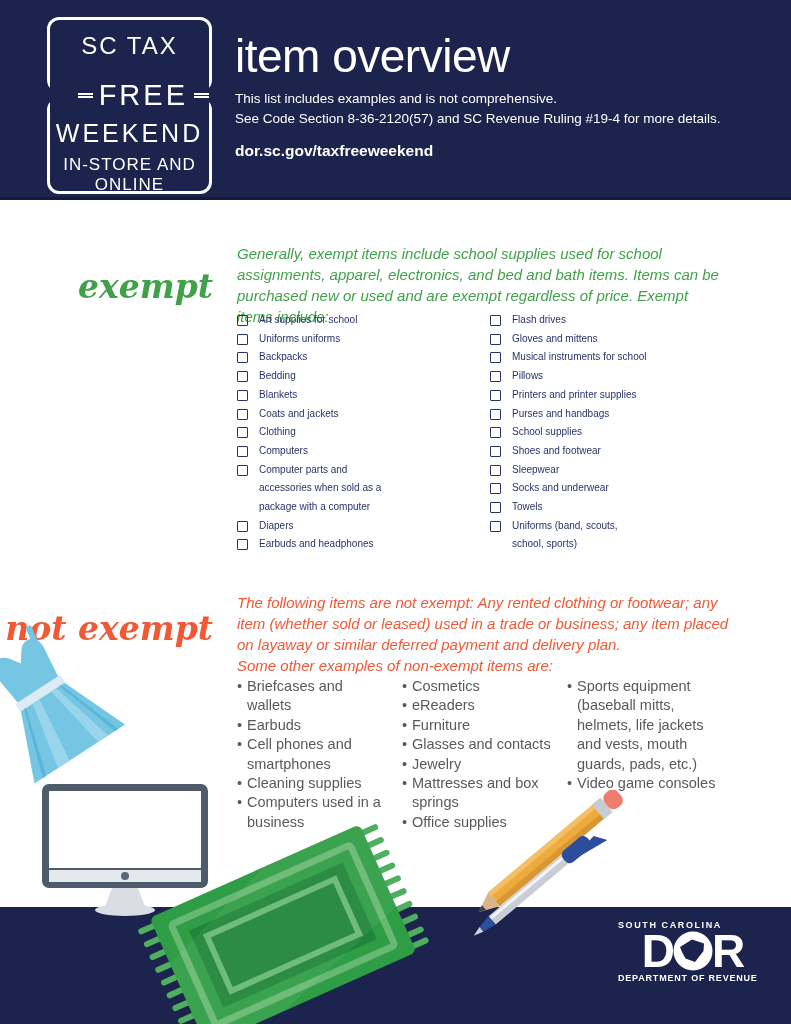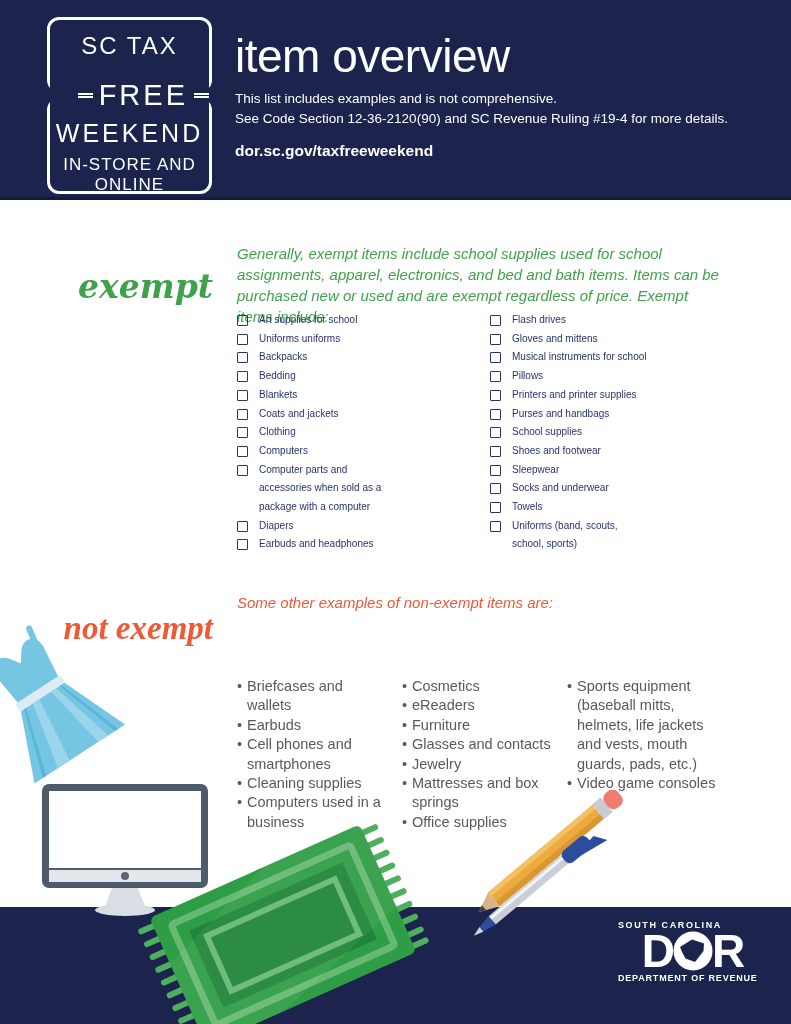--- a/index.html
+++ b/index.html
@@ -25,21 +25,21 @@
   .logo-url{margin-top:11px;text-align:center;font-size:10.5px;font-weight:bold;letter-spacing:1.8px;}
   .header-text{position:absolute;left:235px;top:0;color:#fff;}
   .page-title{margin:0;padding-top:32px;font-size:46px;font-weight:400;letter-spacing:-0.5px;line-height:1.05;}
   .subtitle{margin:9px 0 0 0;font-size:13.5px;line-height:1.45;}
   .subtitle p{margin:0;}
   .header-url{display:inline-block;margin-top:14px;font-size:15.5px;font-weight:bold;color:#fff;text-decoration:none;}
   
   .script-heading{position:absolute;left:0;width:213px;text-align:right;
     font-family:"DejaVu Serif",serif;font-style:italic;font-weight:bold;font-size:33px;line-height:1;}
   .exempt-heading{top:243px;color:var(--green);}
-  .notexempt-heading{top:585px;color:var(--orange);font-family:Liberation Serif, serif;}
+  .notexempt-heading{top:585px;color:var(--orange);}
   .section-desc{position:absolute;font-style:italic;font-weight:500;font-size:15px;line-height:1.4;}
   .section-desc p{margin:0;}
   .exempt-desc{left:237px;top:243px;width:487px;color:var(--green);}
   .notexempt-desc{left:237px;top:592px;width:510px;color:var(--orange);}
   .check-columns{position:absolute;left:237px;top:311px;display:flex;}
   .check-col1{width:253px;}
   .check-col2{width:270px;}
   .check-row{display:flex;align-items:flex-start;}
   .checkbox{flex:0 0 auto;width:11px;height:11px;border:1.6px solid var(--text_navy);
     border-radius:1px;margin:4px 11px 0 0;box-sizing:border-box;}
@@ -84,21 +84,21 @@
           <span class="logo-free-text">FREE</span>
           <span class="free-line"></span>
         </div>
       </div>
       <div class="logo-url">DOR.SC.GOV/TAXFREEWEEKEND</div>
     </div>
     <div class="header-text">
       <h1 class="page-title">item overview</h1>
       <div class="subtitle">
         <p>This list includes examples and is not comprehensive.</p>
-        <p>See Code Section 12-36-2120(90) and SC Revenue Ruling #19-4 for more details.</p>
+        <p>See Code Section 8-36-2120(57) and SC Revenue Ruling #19-4 for more details.</p>
       </div>
       <a class="header-url" href="#">dor.sc.gov/taxfreeweekend</a>
     </div>
   </header>
 
   <section>
     <h2 class="script-heading exempt-heading">exempt</h2>
     <div class="section-desc exempt-desc">
       <p>Generally, exempt items include school supplies used for school assignments, apparel, electronics, and bed and bath items. Items can be purchased new or used and are exempt regardless of price. Exempt items include:</p>
     </div>
@@ -224,20 +224,21 @@
             <span class="check-label">Uniforms (band, scouts,
 school, sports)</span>
           </div>
         </div>
     </div>
   </section>
 
   <section>
     <h2 class="script-heading notexempt-heading">not exempt</h2>
     <div class="section-desc notexempt-desc">
+      <p>The following items are not exempt: Any rented clothing or footwear; any item (whether sold or leased) used in a trade or business; any item placed on layaway or similar deferred payment and delivery plan.</p>
       <p>Some other examples of non-exempt items are:</p>
     </div>
     <div class="bullet-columns">
       <div class="bullet-col">
 
           <div class="bullet-row">
             <span class="bullet">•</span>
             <span class="bullet-label">Briefcases and
 wallets</span>
           </div>

